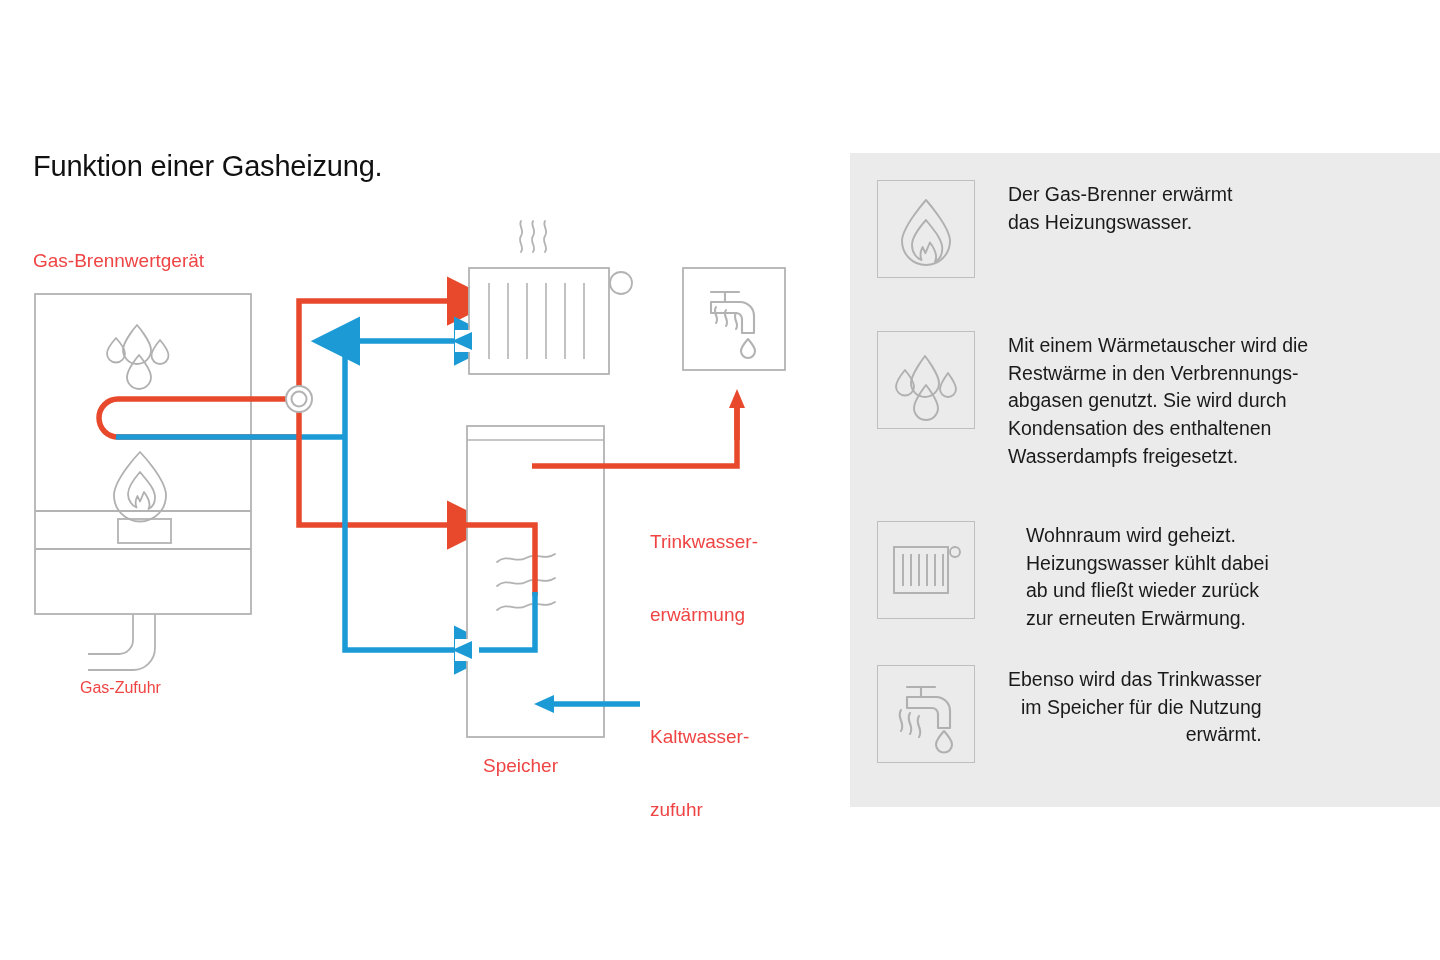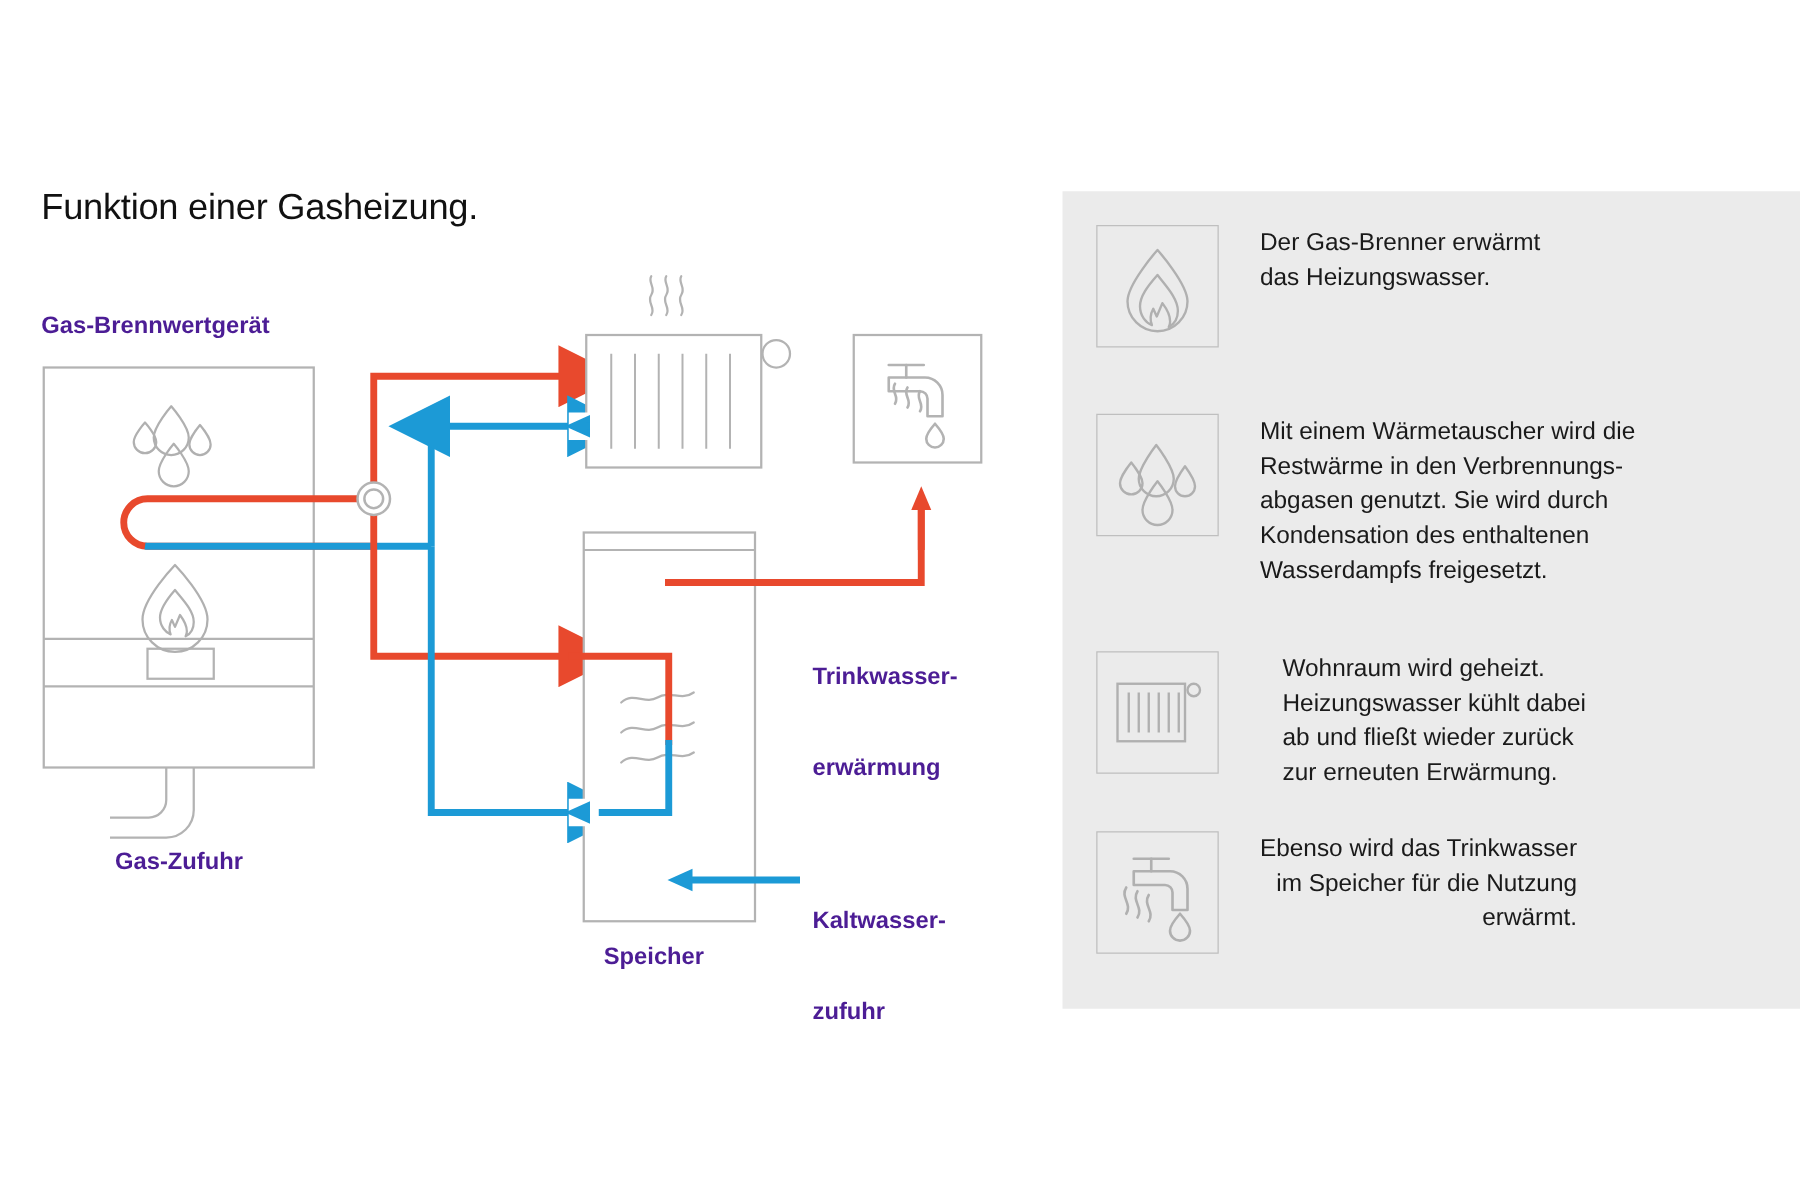--- a/index.html
+++ b/index.html
@@ -28,27 +28,27 @@
     font-size: 29px;
     font-weight: 400;
     letter-spacing: -0.2px;
     color: #111111;
     white-space: nowrap;
   }
 
   
   .lbl {
     position: absolute;
-    font-weight: bold;
-    color: #4c1d95;
+    font-weight: normal;
+    color: #ef4444;
     white-space: pre;
     line-height: 1.28;
   }
   .lbl-boiler  { left: 33px;  top: 249px; font-size: 19px; }
-  .lbl-gas     { left: 92px;  top: 678px; font-size: 19px; }
+  .lbl-gas     { left: 80px;  top: 678px; font-size: 16px; }
   .lbl-speicher{ left: 483px; top: 754px; font-size: 19px; text-align: center; }
   .lbl-trink   { left: 650px; top: 481px; font-size: 19px; }
   .lbl-kalt    { left: 650px; top: 676px; font-size: 19px; }
 
   
   .panel {
     position: absolute;
     left: 850px;
     top: 153px;
     width: 672px;

